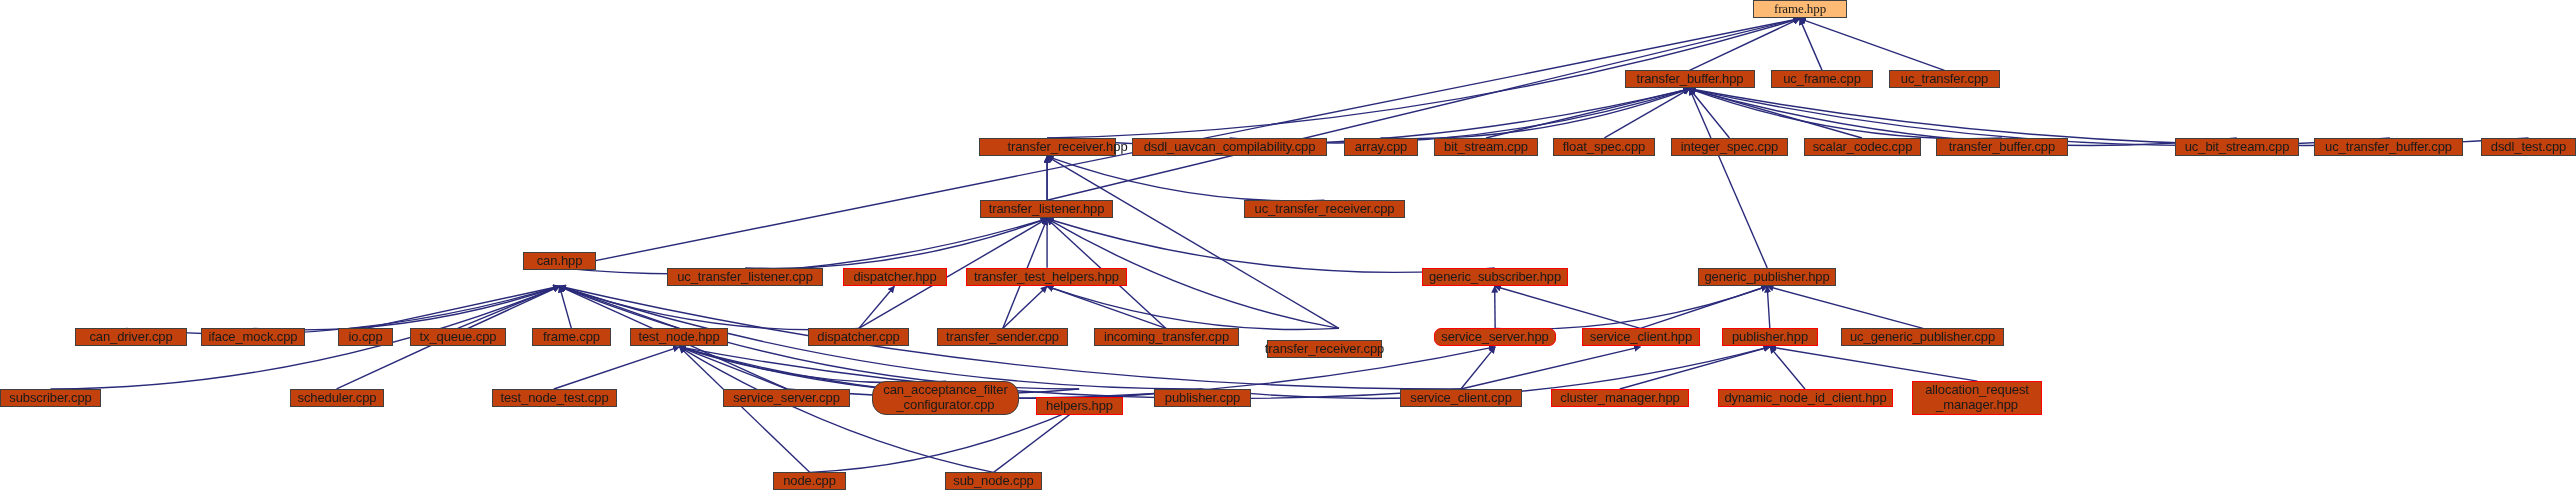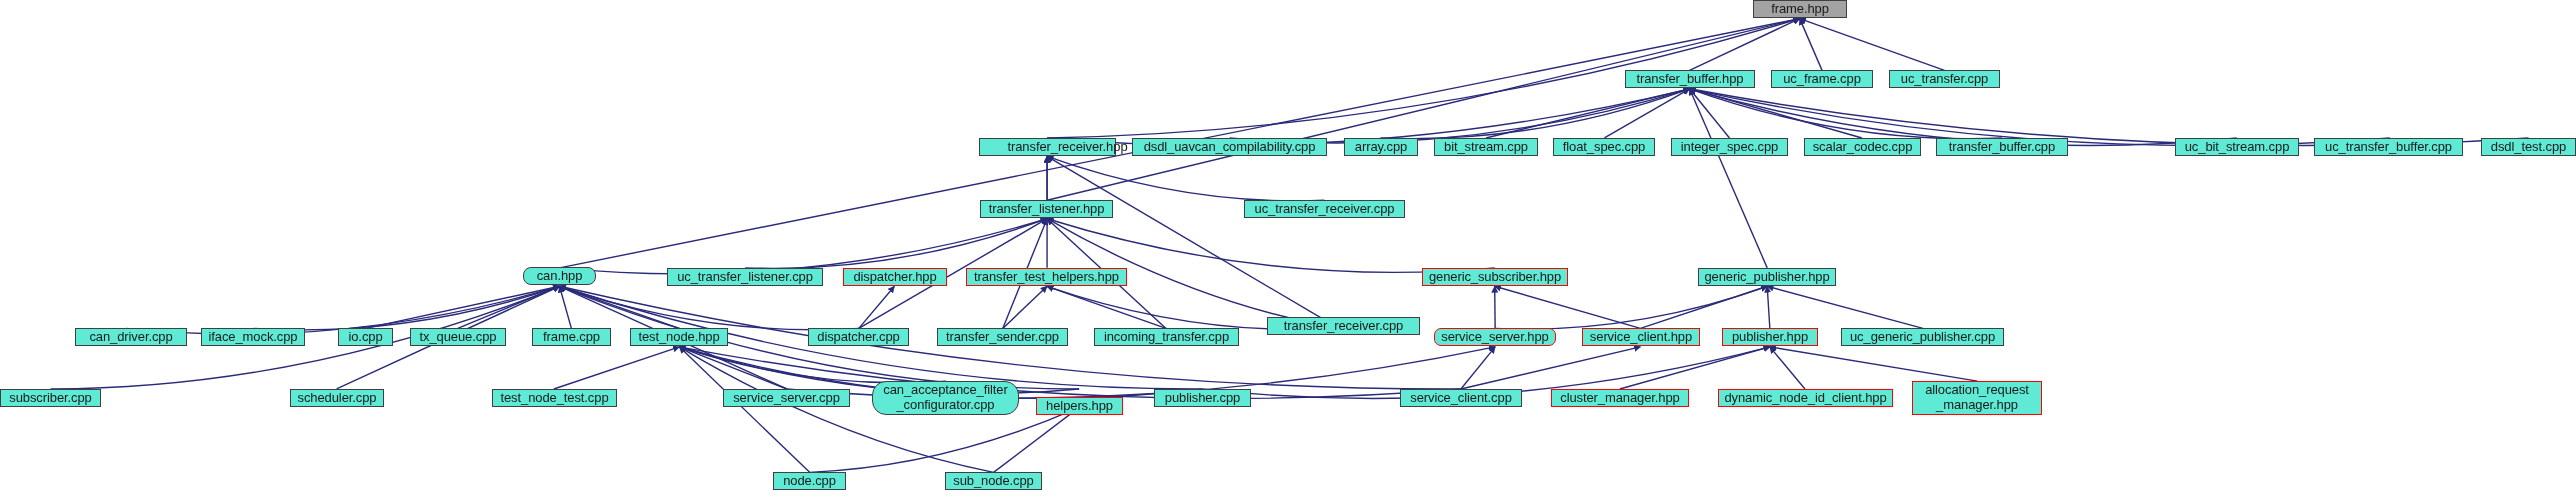--- a/index.html
+++ b/index.html
@@ -2,33 +2,33 @@
 <html style="font-size:14px"><head>
 <meta charset="utf-8">
 <style>
   html,body{margin:0;padding:0;background:#ffffff;}
   body{font-family:"Liberation Sans","DejaVu Sans",sans-serif;}
   #graph-root{position:relative;width:2576px;height:505px;background:#fff;overflow:hidden;}
   svg.edges{position:absolute;left:0;top:0;width:2576px;height:505px;pointer-events:none;}
   .node{
     position:absolute;
     box-sizing:border-box;
-    background:#5eead4;
+    background:#c2410c;
     border:0.9px solid #404040;
     color:#1a1a1a;
     font-size:13px;
     line-height:1.05;
     display:flex;align-items:center;justify-content:center;
     text-align:center;
     white-space:pre;
     letter-spacing:-0.1px;
     cursor:pointer;
   }
   .node.red{border:0.9px solid #ff0000;}
-  .node.root{background:#a3a3a3;border:0.9px solid #404040;}
+  .node.root{background:#fdba74;border:0.9px solid #404040;font-family:Liberation Serif, serif;}
   .node.two-line{line-height:1.12;font-size:13px;}
 </style>
 </head>
 <body>
 
 <div id="graph-root">
   <svg class="edges" viewBox="0 0 2935 575" width="2576" height="505">
     <defs>
       <marker id="arrow" viewBox="0 0 10 10" refX="9" refY="5" markerWidth="5" markerHeight="5" orient="auto-start-reverse">
         <path d="M 0 0 L 10 5 L 0 10 z" fill="#2a2a7a"></path>
@@ -117,36 +117,36 @@
       <div class="node" style="left: 1434px; top: 138px; width: 104px; height: 18.4px;">bit_stream.cpp</div>
       <div class="node" style="left: 1553px; top: 138px; width: 102px; height: 18.4px;">float_spec.cpp</div>
       <div class="node" style="left: 1671px; top: 138px; width: 117px; height: 18.4px; text-align: right;">integer_spec.cpp</div>
       <div class="node" style="left: 1804px; top: 138px; width: 117px; height: 18.4px;">scalar_codec.cpp</div>
       <div class="node" style="left: 1936px; top: 138px; width: 132px; height: 18.4px;">transfer_buffer.cpp</div>
       <div class="node" style="left: 2175px; top: 138px; width: 124px; height: 18.4px;">uc_bit_stream.cpp</div>
       <div class="node" style="left: 2314px; top: 138px; width: 149px; height: 18.4px;">uc_transfer_buffer.cpp</div>
       <div class="node" style="left: 2481px; top: 138px; width: 95px; height: 18.4px;">dsdl_test.cpp</div>
       <div class="node" style="left: 980px; top: 200px; width: 133px; height: 18.4px;">transfer_listener.hpp</div>
       <div class="node" style="left: 1244px; top: 200px; width: 161px; height: 18.4px;">uc_transfer_receiver.cpp</div>
-      <div class="node" style="left: 523px; top: 267px; width: 73px; height: 18.4px; border-radius: 8px;">can.hpp</div>
+      <div class="node" style="left: 523px; top: 252px; width: 73px; height: 18.4px;">can.hpp</div>
       <div class="node" style="left: 667px; top: 268px; width: 156px; height: 18.4px;">uc_transfer_listener.cpp</div>
       <div class="node red" style="left: 843px; top: 268px; width: 104px; height: 18.4px;">dispatcher.hpp</div>
       <div class="node red" style="left: 966px; top: 268px; width: 161px; height: 18.4px;">transfer_test_helpers.hpp</div>
       <div class="node red" style="left: 1422px; top: 268px; width: 146px; height: 18.4px;">generic_subscriber.hpp</div>
       <div class="node" style="left: 1698px; top: 268px; width: 138px; height: 18.4px;">generic_publisher.hpp</div>
       <div class="node" style="left: 75px; top: 328px; width: 112px; height: 18.4px;">can_driver.cpp</div>
       <div class="node" style="left: 201px; top: 328px; width: 104px; height: 18.4px;">iface_mock.cpp</div>
       <div class="node" style="left: 338px; top: 328px; width: 55px; height: 18.4px;">io.cpp</div>
       <div class="node" style="left: 410px; top: 328px; width: 96px; height: 18.4px;">tx_queue.cpp</div>
       <div class="node" style="left: 532px; top: 328px; width: 79px; height: 18.4px;">frame.cpp</div>
       <div class="node" style="left: 630px; top: 328px; width: 98px; height: 18.4px;">test_node.hpp</div>
       <div class="node" style="left: 808px; top: 328px; width: 101px; height: 18.4px;">dispatcher.cpp</div>
       <div class="node" style="left: 937px; top: 328px; width: 131px; height: 18.4px;">transfer_sender.cpp</div>
       <div class="node" style="left: 1094px; top: 328px; width: 145px; height: 18.4px;">incoming_transfer.cpp</div>
-      <div class="node" style="left: 1267px; top: 317px; width: 153px; height: 18.4px;">transfer_receiver.cpp</div>
+      <div class="node" style="left: 1267px; top: 340px; width: 115px; height: 18.4px;">transfer_receiver.cpp</div>
       <div class="node red" style="left: 1434px; top: 328px; width: 122px; height: 18.4px; border-radius: 7px;">service_server.hpp</div>
       <div class="node red" style="left: 1582px; top: 328px; width: 118px; height: 18.4px;">service_client.hpp</div>
       <div class="node red" style="left: 1722px; top: 328px; width: 96px; height: 18.4px;">publisher.hpp</div>
       <div class="node" style="left: 1841px; top: 328px; width: 163px; height: 18.4px;">uc_generic_publisher.cpp</div>
       <div class="node" style="left: 0px; top: 389px; width: 101px; height: 18.4px;">subscriber.cpp</div>
       <div class="node" style="left: 290px; top: 389px; width: 94px; height: 18.4px;">scheduler.cpp</div>
       <div class="node" style="left: 492px; top: 389px; width: 125px; height: 18.4px;">test_node_test.cpp</div>
       <div class="node" style="left: 723px; top: 389px; width: 127px; height: 18.4px;">service_server.cpp</div>
       <div class="node two-line" style="left: 872px; top: 381px; width: 147px; height: 34px; border-radius: 14px;">can_acceptance_filter
 _configurator.cpp</div>

